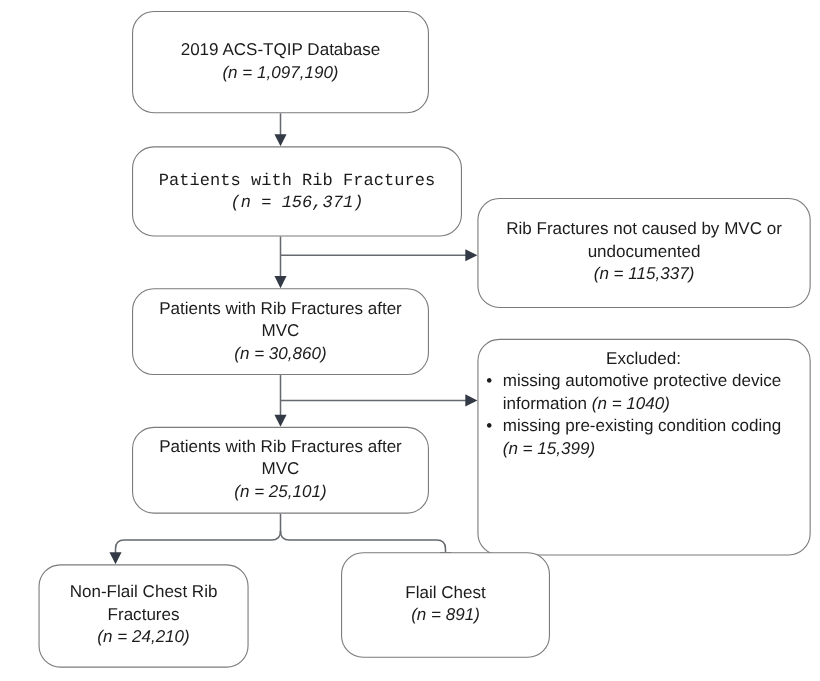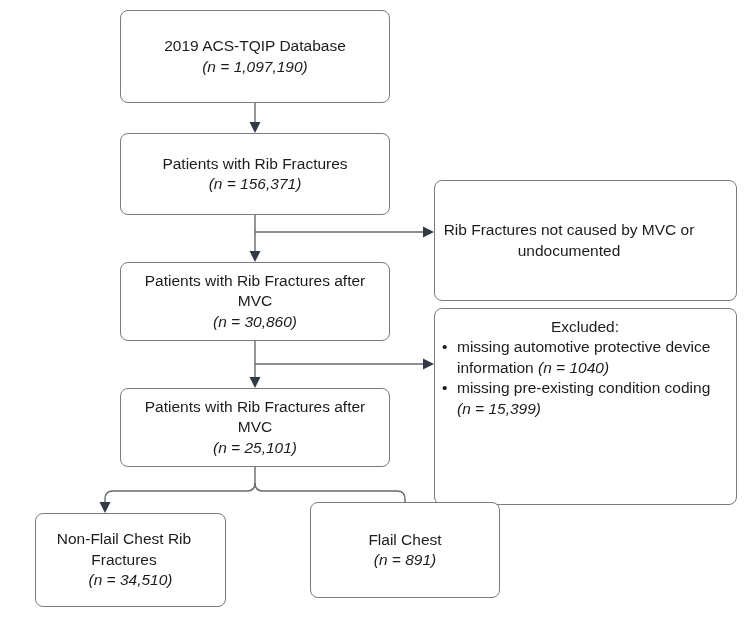--- a/index.html
+++ b/index.html
@@ -18,44 +18,45 @@
   .connector-layer {
     position: absolute;
     left: 0; top: 0;
     width: 745px; height: 619px;
     pointer-events: none;
   }
 
   .node {
     position: absolute;
     border: 1.4px solid #7b7b7b;
-    border-radius: 8px;
+    border-radius: 20px;
     background: #ffffff;
     display: flex;
     flex-direction: column;
     justify-content: center;
+    align-items: center;
     text-align: center;
     font-size: 15.5px;
     line-height: 1.32;
     padding: 6px 8px;
   }
   .node .label { max-width: 252px; }
   .count { font-style: italic; }
 
   
   .n-database   { left: 120px; top:  10px; width: 270px; height: 93px; }
-  .n-ribfx      { left: 120px; top: 133px; width: 270px; height: 82px; }
+  .n-ribfx      { left: 120px; top: 133px; width: 300px; height: 82px; font-family: Liberation Mono, monospace; }
   .n-mvc-all    { left: 120px; top: 262px; width: 270px; height: 79px; }
   .n-mvc-final  { left: 120px; top: 388px; width: 270px; height: 79px; }
   .n-nonflail   { left:   9px; top: 513px; width: 191px; height: 94px; margin-left: 26px; }
   .n-nonflail .label { max-width: 160px; }
   .n-flail      { left: 310px; top: 502px; width: 190px; height: 96px; }
 
   
-  .n-notmvc     { left: 434px; top: 180px; width: 303px; height: 121px; }
+  .n-notmvc     { left: 434px; top: 180px; width: 303px; height: 100px; }
   .n-excluded   {
     left: 434px; top: 308px; width: 303px; height: 197px;
     justify-content: flex-start;
     padding: 8px 8px 6px 7px;
   }
   .n-excluded .center-line { text-align: center; width: 100%; }
   .bullet-list { width: 100%; text-align: left; }
   .bullet-item { display: flex; align-items: flex-start; }
   .bullet-marker { width: 15px; flex: 0 0 15px; text-align: left; }
   .bullet-text { flex: 1 1 auto; }
@@ -92,20 +93,21 @@
     <div class="count">(n = 1,097,190)</div>
   </div>
 
   <div class="node n-ribfx">
     <div class="label">Patients with Rib Fractures</div>
     <div class="count">(n = 156,371)</div>
   </div>
 
   <div class="node n-notmvc">
     <div class="label">Rib Fractures not caused by MVC or undocumented</div>
+    <div class="count">(n = 115,337)</div>
   </div>
 
   <div class="node n-mvc-all">
     <div class="label">Patients with Rib Fractures after MVC</div>
     <div class="count">(n = 30,860)</div>
   </div>
 
   <div class="node n-excluded">
     <div class="center-line">Excluded:</div>
     <div class="bullet-list">
@@ -120,21 +122,21 @@
     </div>
   </div>
 
   <div class="node n-mvc-final">
     <div class="label">Patients with Rib Fractures after MVC</div>
     <div class="count">(n = 25,101)</div>
   </div>
 
   <div class="node n-nonflail">
     <div class="label">Non-Flail Chest Rib Fractures</div>
-    <div class="count">(n = 34,510)</div>
+    <div class="count">(n = 24,210)</div>
   </div>
 
   <div class="node n-flail">
     <div class="label">Flail Chest</div>
     <div class="count">(n = 891)</div>
   </div>
 
 </div>
 
 </body></html>

